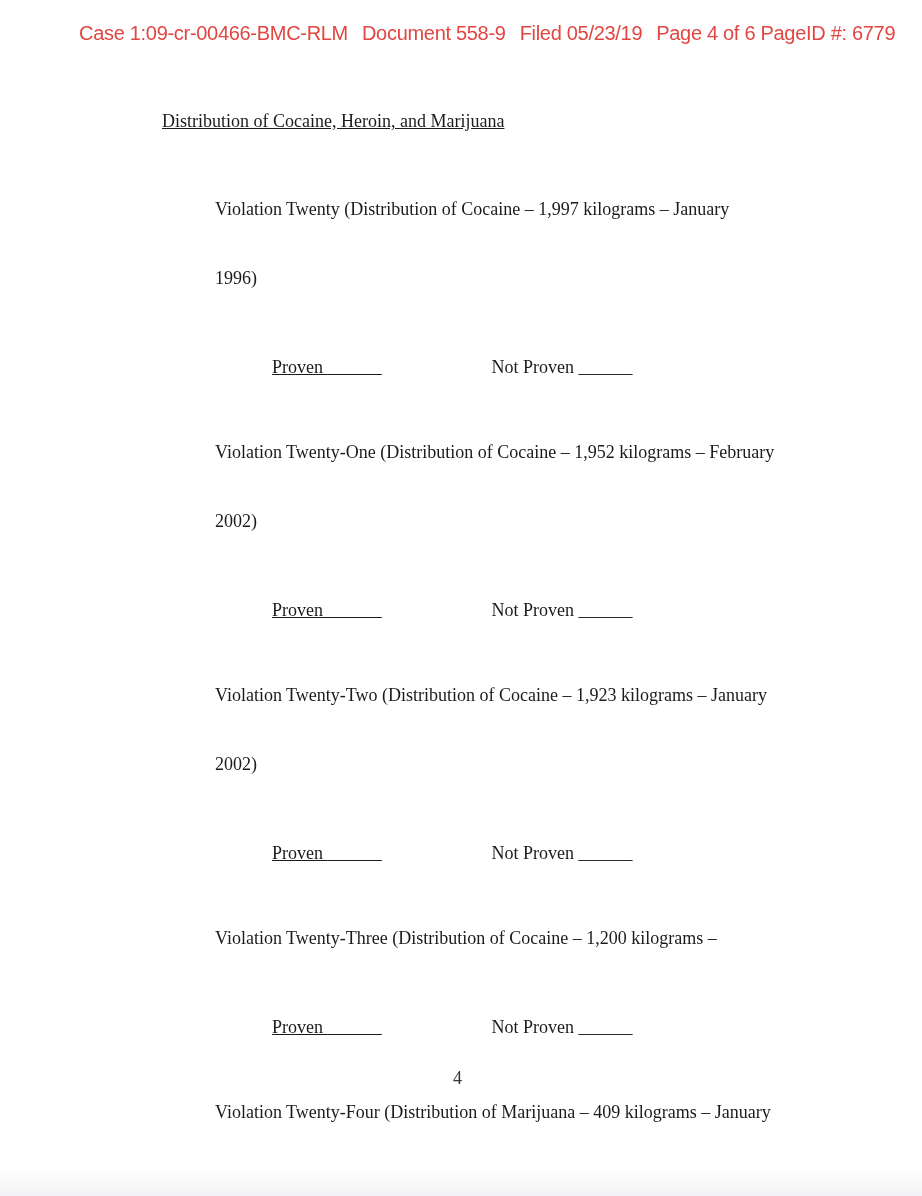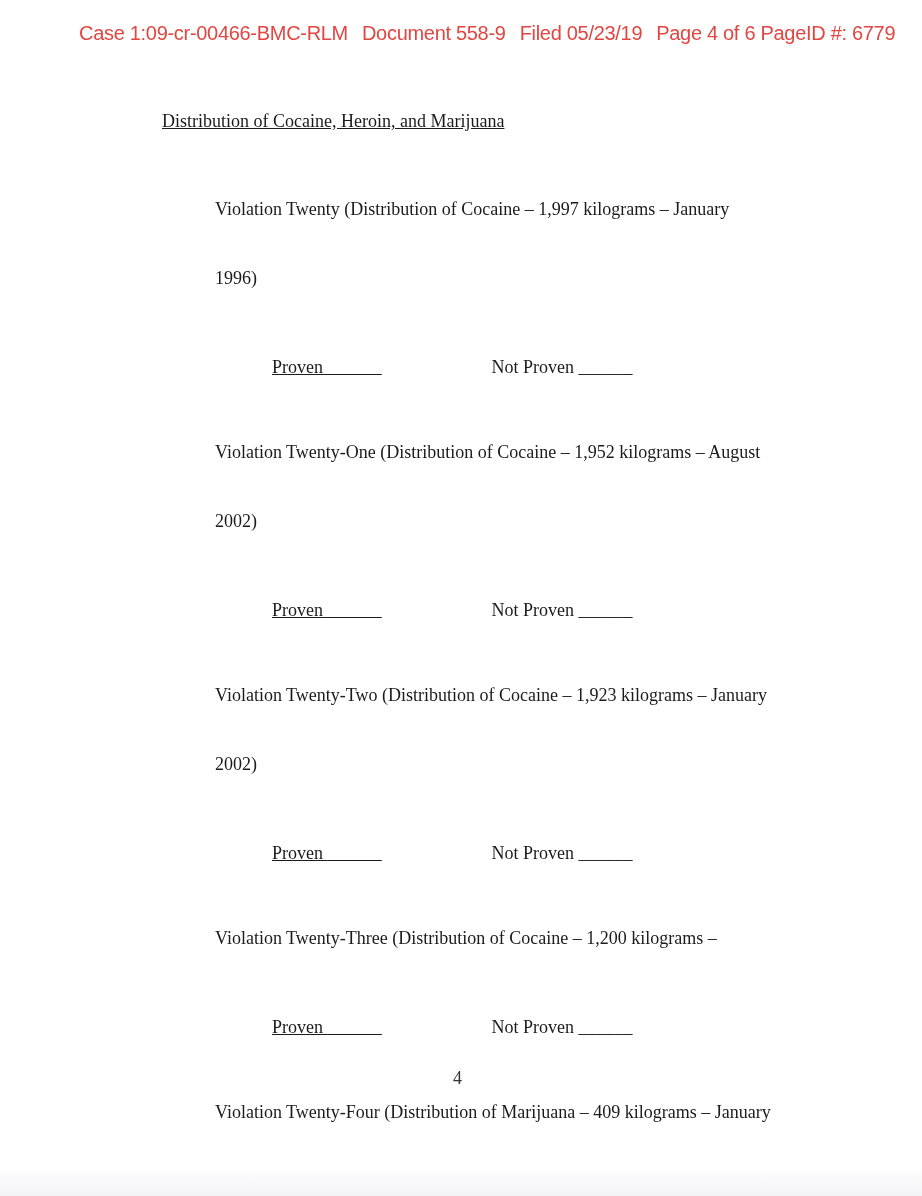--- a/index.html
+++ b/index.html
@@ -88,21 +88,21 @@
     <div class="violation">
       <div>Violation Twenty (Distribution of Cocaine – 1,997 kilograms – January</div>
       <div>1996)</div>
     </div>
     <div class="proven-row">
       <span class="col1"><span>Proven</span> <span>______</span></span>
       <span><span>Not Proven</span> <span>______</span></span>
     </div>
 
     <div class="violation">
-      <div>Violation Twenty-One (Distribution of Cocaine – 1,952 kilograms – August</div>
+      <div>Violation Twenty-One (Distribution of Cocaine – 1,952 kilograms – February</div>
       <div>2002)</div>
     </div>
     <div class="proven-row">
       <span class="col1"><span>Proven</span> <span>______</span></span>
       <span><span>Not Proven</span> <span>______</span></span>
     </div>
 
     <div class="violation">
       <div>Violation Twenty-Two (Distribution of Cocaine – 1,923 kilograms – January</div>
       <div>2002)</div>

